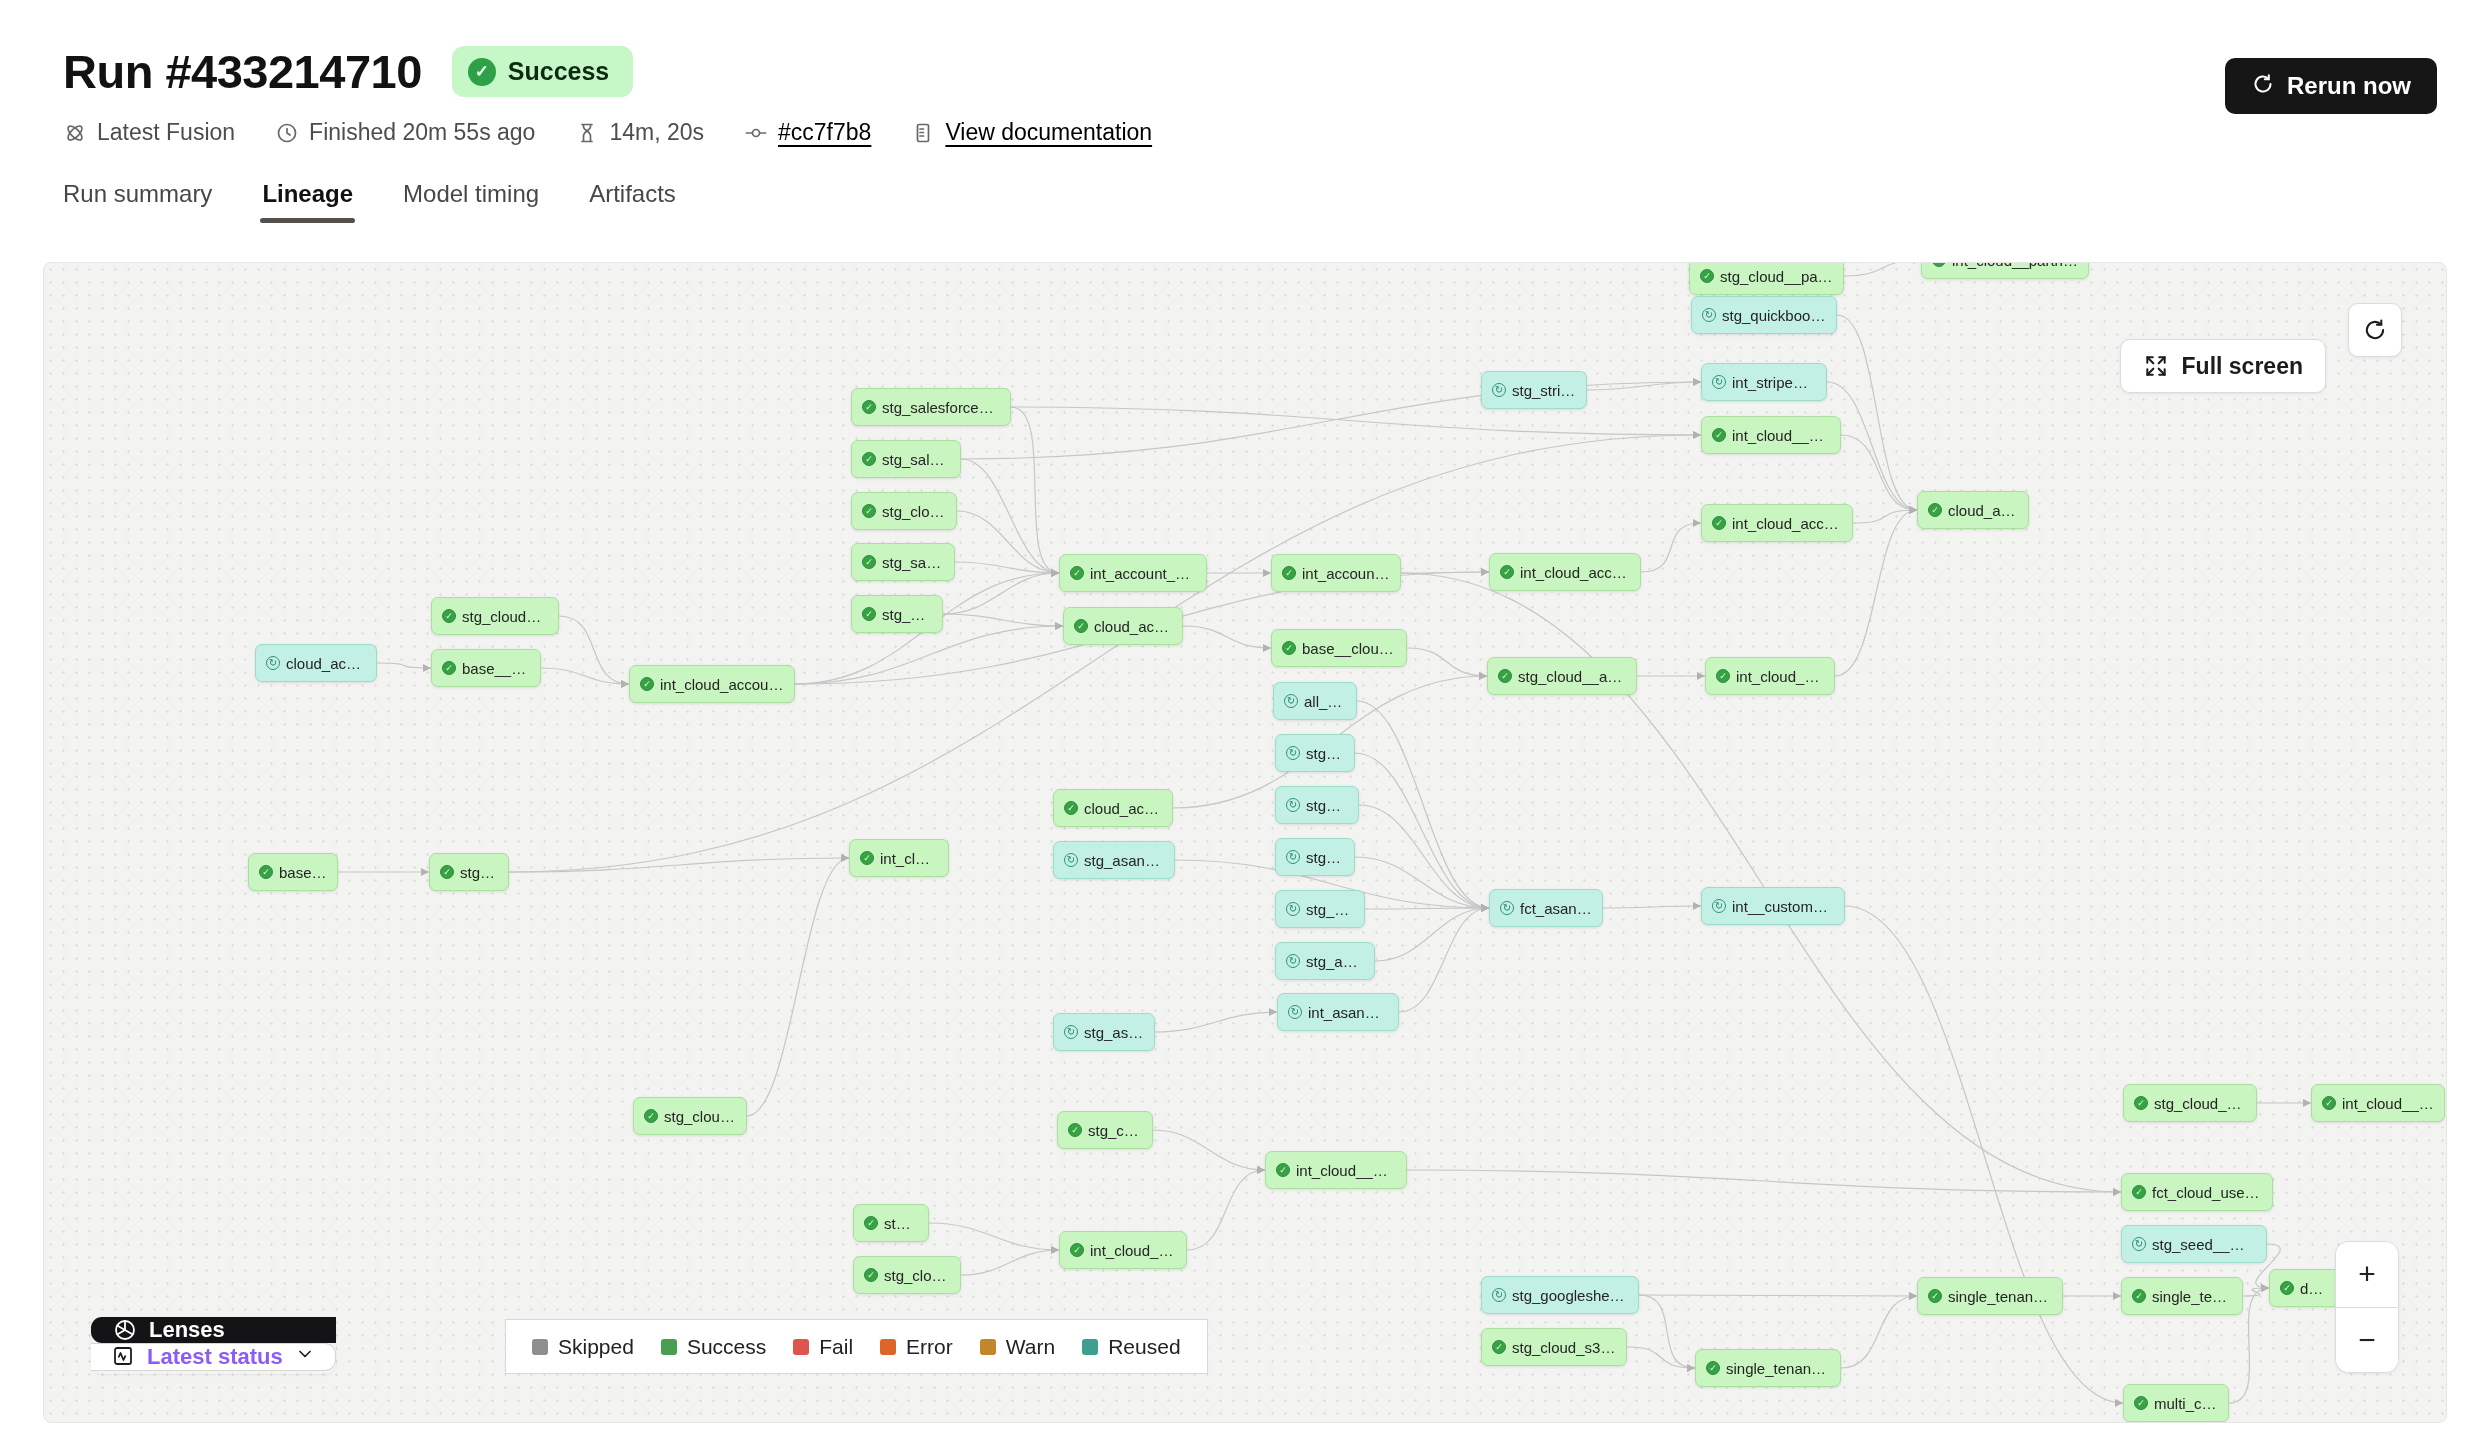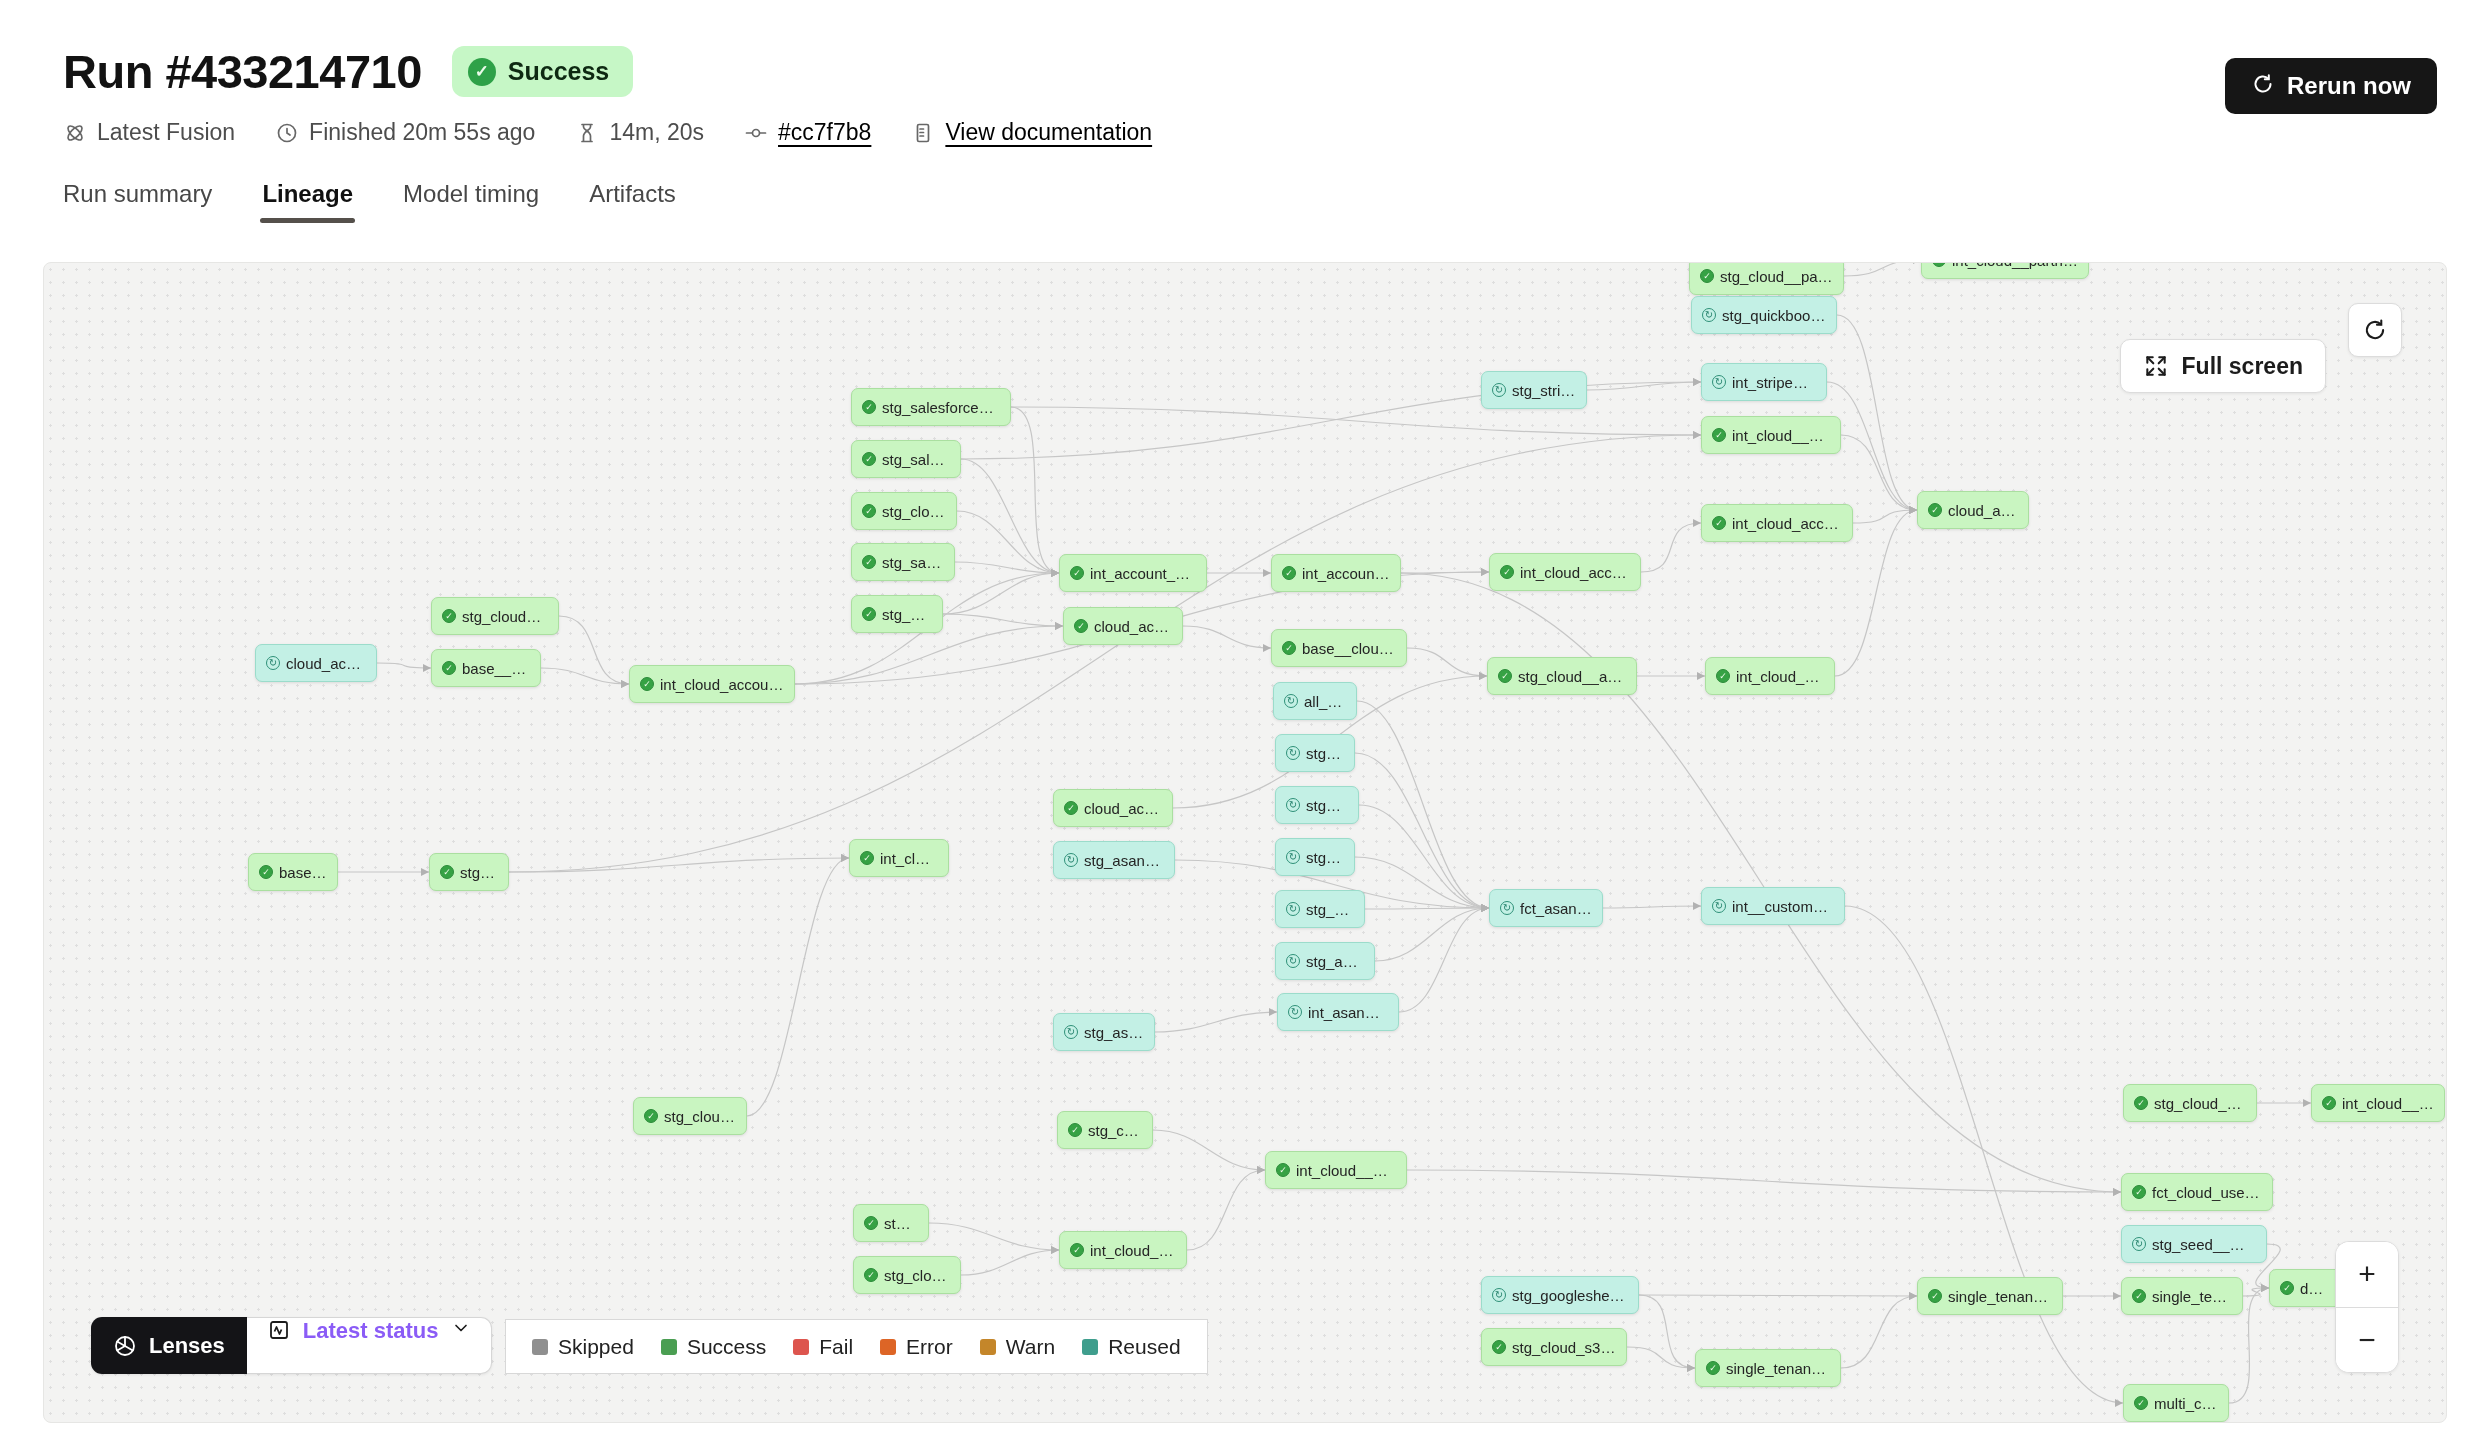--- a/index.html
+++ b/index.html
@@ -52,21 +52,21 @@
   .fullscreen-btn { right:120px; top:40px; height:54px; padding:0 22px; gap:13px;
     font-size:23px; font-weight:600; color:#1c1c1c;margin-top:36px; }
   .refresh-btn { right:44px; top:40px; width:54px; height:54px; justify-content:center; }
   .zoom-ctl { right:47px; top:978px; width:64px; height:132px; flex-direction:column;
     border-radius:14px; overflow:hidden; }
   .zoom-btn { width:100%; height:50%; display:flex; align-items:center; justify-content:center;
     font-size:30px; color:#222; background:#fff; border:none; cursor:pointer; font-family:inherit; }
   .zoom-ctl .divider { width:100%; height:1px; background:#dcdcdc; }
 
   .lenses-bar { position:absolute; z-index:5; left:47px; top:1054px; height:57px; display:flex;
-    border-radius:11px; box-shadow:0 1px 3px rgba(0,0,0,0.07); }
+    border-radius:11px; box-shadow:0 1px 3px rgba(0,0,0,0.07);flex-direction:column; }
   .lenses-seg { display:flex; align-items:center; gap:12px; background:#141417; color:#fff;
     border-radius:11px 0 0 11px; padding:0 22px; font-size:22px; font-weight:600; cursor:pointer; }
   .lens-select { display:flex; align-items:flex-start; gap:12px; background:#fff; color:#8b5cf6;
     border:1px solid #d6d6d6; border-left:none; border-radius:0 11px 11px 0; padding:0 20px;
     font-size:22px; font-weight:600; cursor:pointer; }
   .legend-box { position:absolute; z-index:5; left:461px; top:1056px; height:55px; display:flex;
     align-items:center; gap:27px; background:#fff; border:1px solid #d8d8d8; border-radius:0;
     padding:0 26px; }
   .legend-item { display:flex; align-items:center; gap:10px; font-size:21px; color:#222; }
   .legend-sq { width:16px; height:16px; border-radius:3px; }

